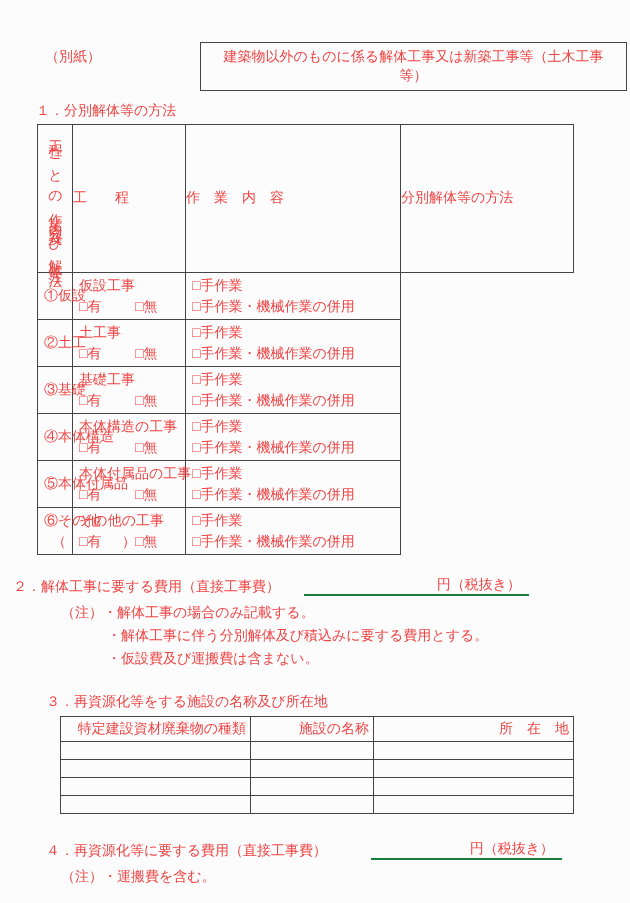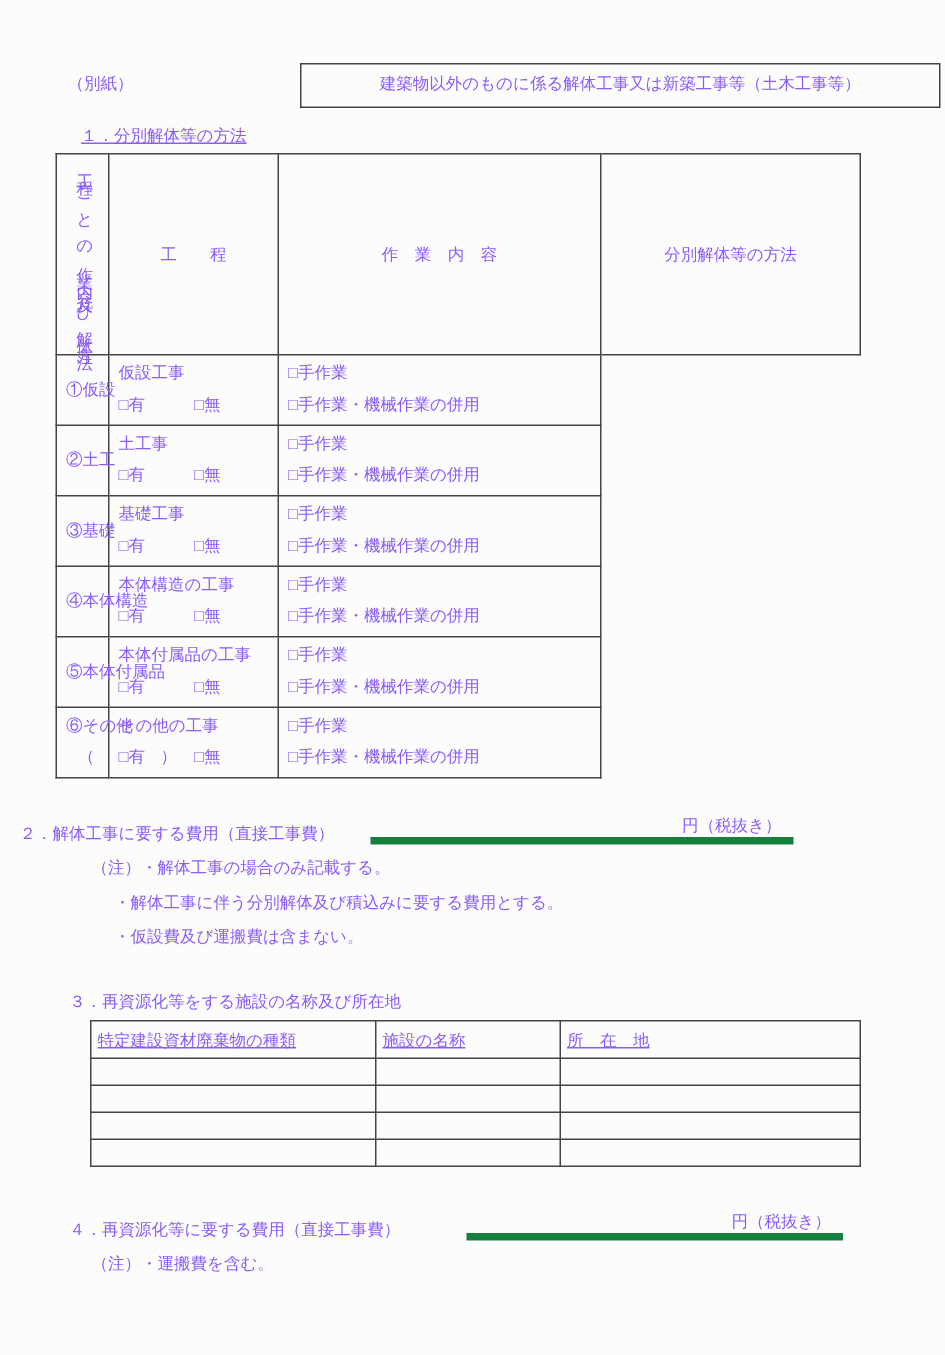--- a/index.html
+++ b/index.html
@@ -1,71 +1,71 @@
 <!DOCTYPE html>
 <html lang="ja"><head>
 <meta charset="utf-8">
 <style>
   html,body { margin:0; padding:0; background:#fcfcfc; }
   .page {
     position:relative;
     width:630px; height:903px;
     background:#fcfcfc;
     font-family:"Liberation Serif","DejaVu Serif",serif;
-    font-size:11px; color:#8b5cf6;
+    font-size:14px; color:#ef4444;
     box-sizing:border-box; overflow:hidden;
   }
   
   .hdr { display:flex; align-items:flex-start; padding:42px 0 0 45px; }
   .bessi { width:155px; padding-top:6px; flex:none; }
   .titlebox {
     width:427px; box-sizing:border-box;
     border:1px solid #444; background:#fcfcfc;
     text-align:center; padding:4px 12px 5px; line-height:19px;
   }
   
-  .sec-h { margin:11px 0 4px 54px;text-decoration:underline; }
+  .sec-h { margin:11px 0 4px 36px; }
   
   .t1 { border-collapse:collapse; margin-left:37px; width:536px; table-layout:fixed; }
   .t1 th, .t1 td { border:1px solid #444; padding:0; font-weight:normal; box-sizing:border-box; }
-  .t1 thead th { height:27px; text-align:center; vertical-align:middle; }
+  .t1 thead th { height:27px; text-align:left; vertical-align:middle; }
   .t1 tr.r { height:47px; }
   .t1 td.vert {
     writing-mode:vertical-rl; text-orientation:upright;
     letter-spacing:5px; text-align:center; vertical-align:middle; padding:4px 0;
   }
   .t1 td.proc { vertical-align:middle; padding-left:6px; }
   .t1 td.cell2 { vertical-align:middle; padding-left:6px; }
   .line { line-height:21px; height:21px; white-space:nowrap; }
   .proc .line { height:auto; }
   .cb { white-space:nowrap; }
   .cb-gap { margin-left:30px; }
   .cbx { display:inline; }
   
   .tnote { margin:9px 0 0 57px; }
   
   .fee-row { display:flex; align-items:flex-end; width:516px; margin-left:46px; }
   .fee-row .fh { white-space:nowrap; flex:none; }
   .fee-blank {
-    flex:1; margin-left:24px; border-bottom:5px solid #15803d;
+    flex:1; margin-left:24px; border-bottom:2px solid #15803d;
     display:flex; align-items:flex-end; min-height:18px;
   }
   .fee-blank .amt { flex:1; min-height:16px; }
   .fee-blank .unit { white-space:nowrap; padding:0 8px 0 0; }
   .s2 { margin-top:21px;margin-left:13px; }
   .s4 { margin-top:26px;gap:20px; }
   
   .note-block { margin:5px 0 0 61px; }
   .note-block .nl { line-height:23px; }
-  .note-block .nl.ind { margin-left:15px; }
+  .note-block .nl.ind { margin-left:46px; }
   
   .h3s { margin:23px 0 5px 46px; }
   .t3 { border-collapse:collapse; margin-left:60px; width:513px; table-layout:fixed; }
   .t3 th, .t3 td { border:1px solid #444; padding:0 4px; font-weight:normal; box-sizing:border-box; }
-  .t3 thead th { height:25px; text-align:left; vertical-align:middle;text-decoration:underline; }
+  .t3 thead th { height:25px; text-align:right; vertical-align:middle; }
   .t3 tbody td { height:18px; }
 </style>
 </head>
 <body>
 
 <div class="page">
 
   <div class="hdr">
     <span class="bessi">（別紙）</span>
     <div class="titlebox">建築物以外のものに係る解体工事又は新築工事等（土木工事等）</div>

